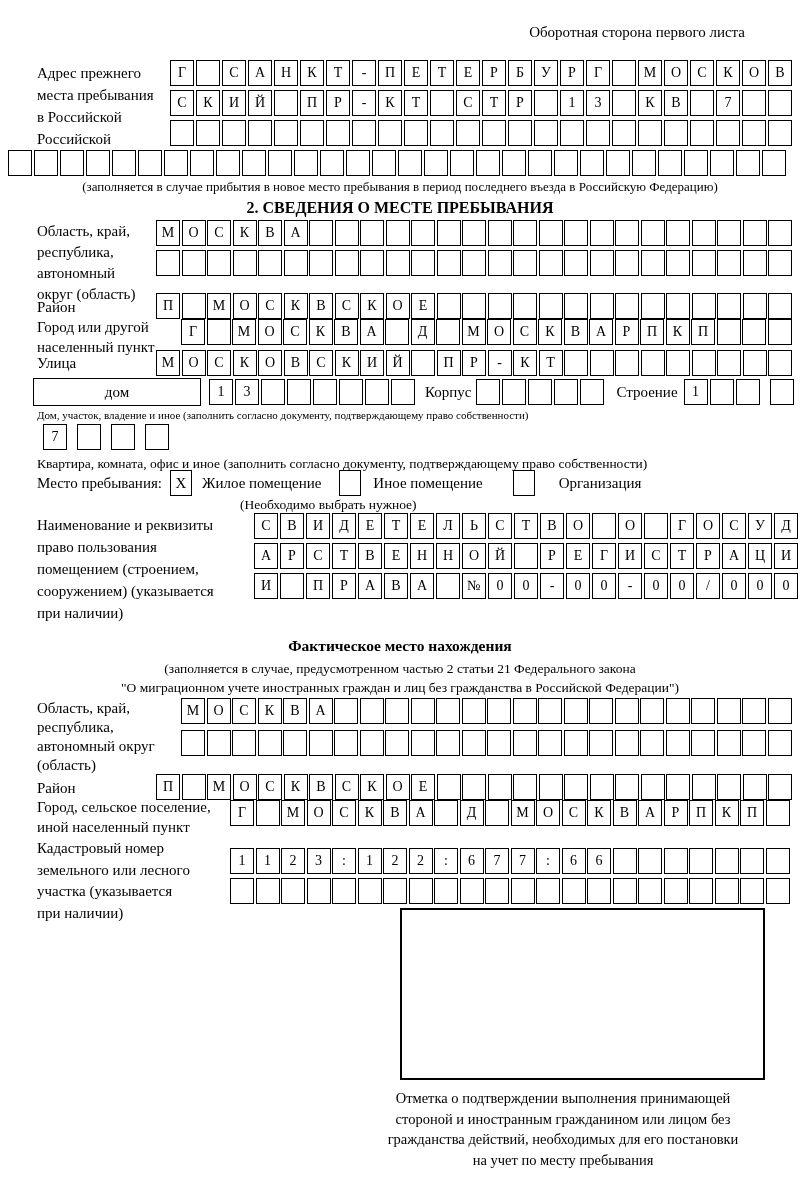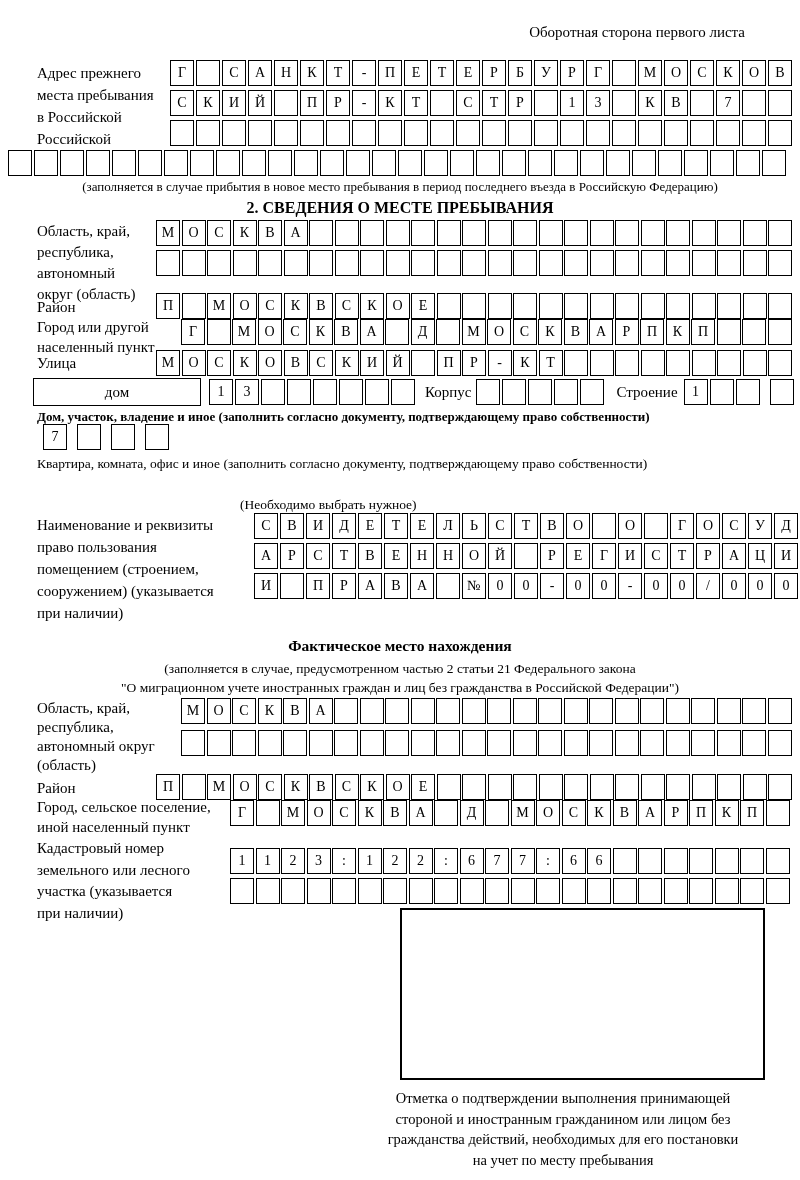--- a/index.html
+++ b/index.html
@@ -337,32 +337,41 @@
     <span class="lbl" style="margin-left:12px;">Строение</span>
     <span class="cells" style="margin-left:6px;">
         <span class="cell">1</span>
         <span class="cell"></span>
         <span class="cell"></span>
       </span>
     <span class="cells" style="margin-left:10px;">
         <span class="cell"></span>
       </span>
   </div>
-  <div class="abs note" style="left:37px; top:409px; font-size:13px;font-weight:bold;">Дом, участок, владение и иное (заполнить согласно документу, подтверждающему право собственности)</div>
+  <div class="abs note" style="left:37px; top:409px; font-size:11px;">Дом, участок, владение и иное (заполнить согласно документу, подтверждающему право собственности)</div>
 
   <div class="abs inline-row" style="left:33px; top:424px;">
     <span class="cells g10" style="margin-left:10px;">
         <span class="cell">7</span>
         <span class="cell"></span>
         <span class="cell"></span>
         <span class="cell"></span>
       </span>
   </div>
   <div class="abs note" style="left:37px; top:456px; font-size:13.5px;">Квартира, комната, офис и иное (заполнить согласно документу, подтверждающему право собственности)</div>
 
+  <div class="abs inline-row" style="left:37px; top:470px;">
+    <span class="lbl">Место пребывания:</span>
+    <span class="cb" style="margin-left:8px;">X</span>
+    <span class="lbl" style="margin-left:10px;">Жилое помещение</span>
+    <span class="cb" style="margin-left:18px;"></span>
+    <span class="lbl" style="margin-left:12px;">Иное помещение</span>
+    <span class="cb" style="margin-left:30px;"></span>
+    <span class="lbl" style="margin-left:24px;">Организация</span>
+  </div>
   <div class="abs note" style="left:240px; top:497px; font-size:13.5px;">(Необходимо выбрать нужное)</div>
 
   <div class="abs lbl lines" style="left:37px; top:514px; line-height:22px;">
       <div>Наименование и реквизиты</div>
       <div>право пользования</div>
       <div>помещением (строением,</div>
       <div>сооружением) (указывается</div>
       <div>при наличии)</div>
     </div>
   <div class="abs" style="left:254px; top:513px;">

